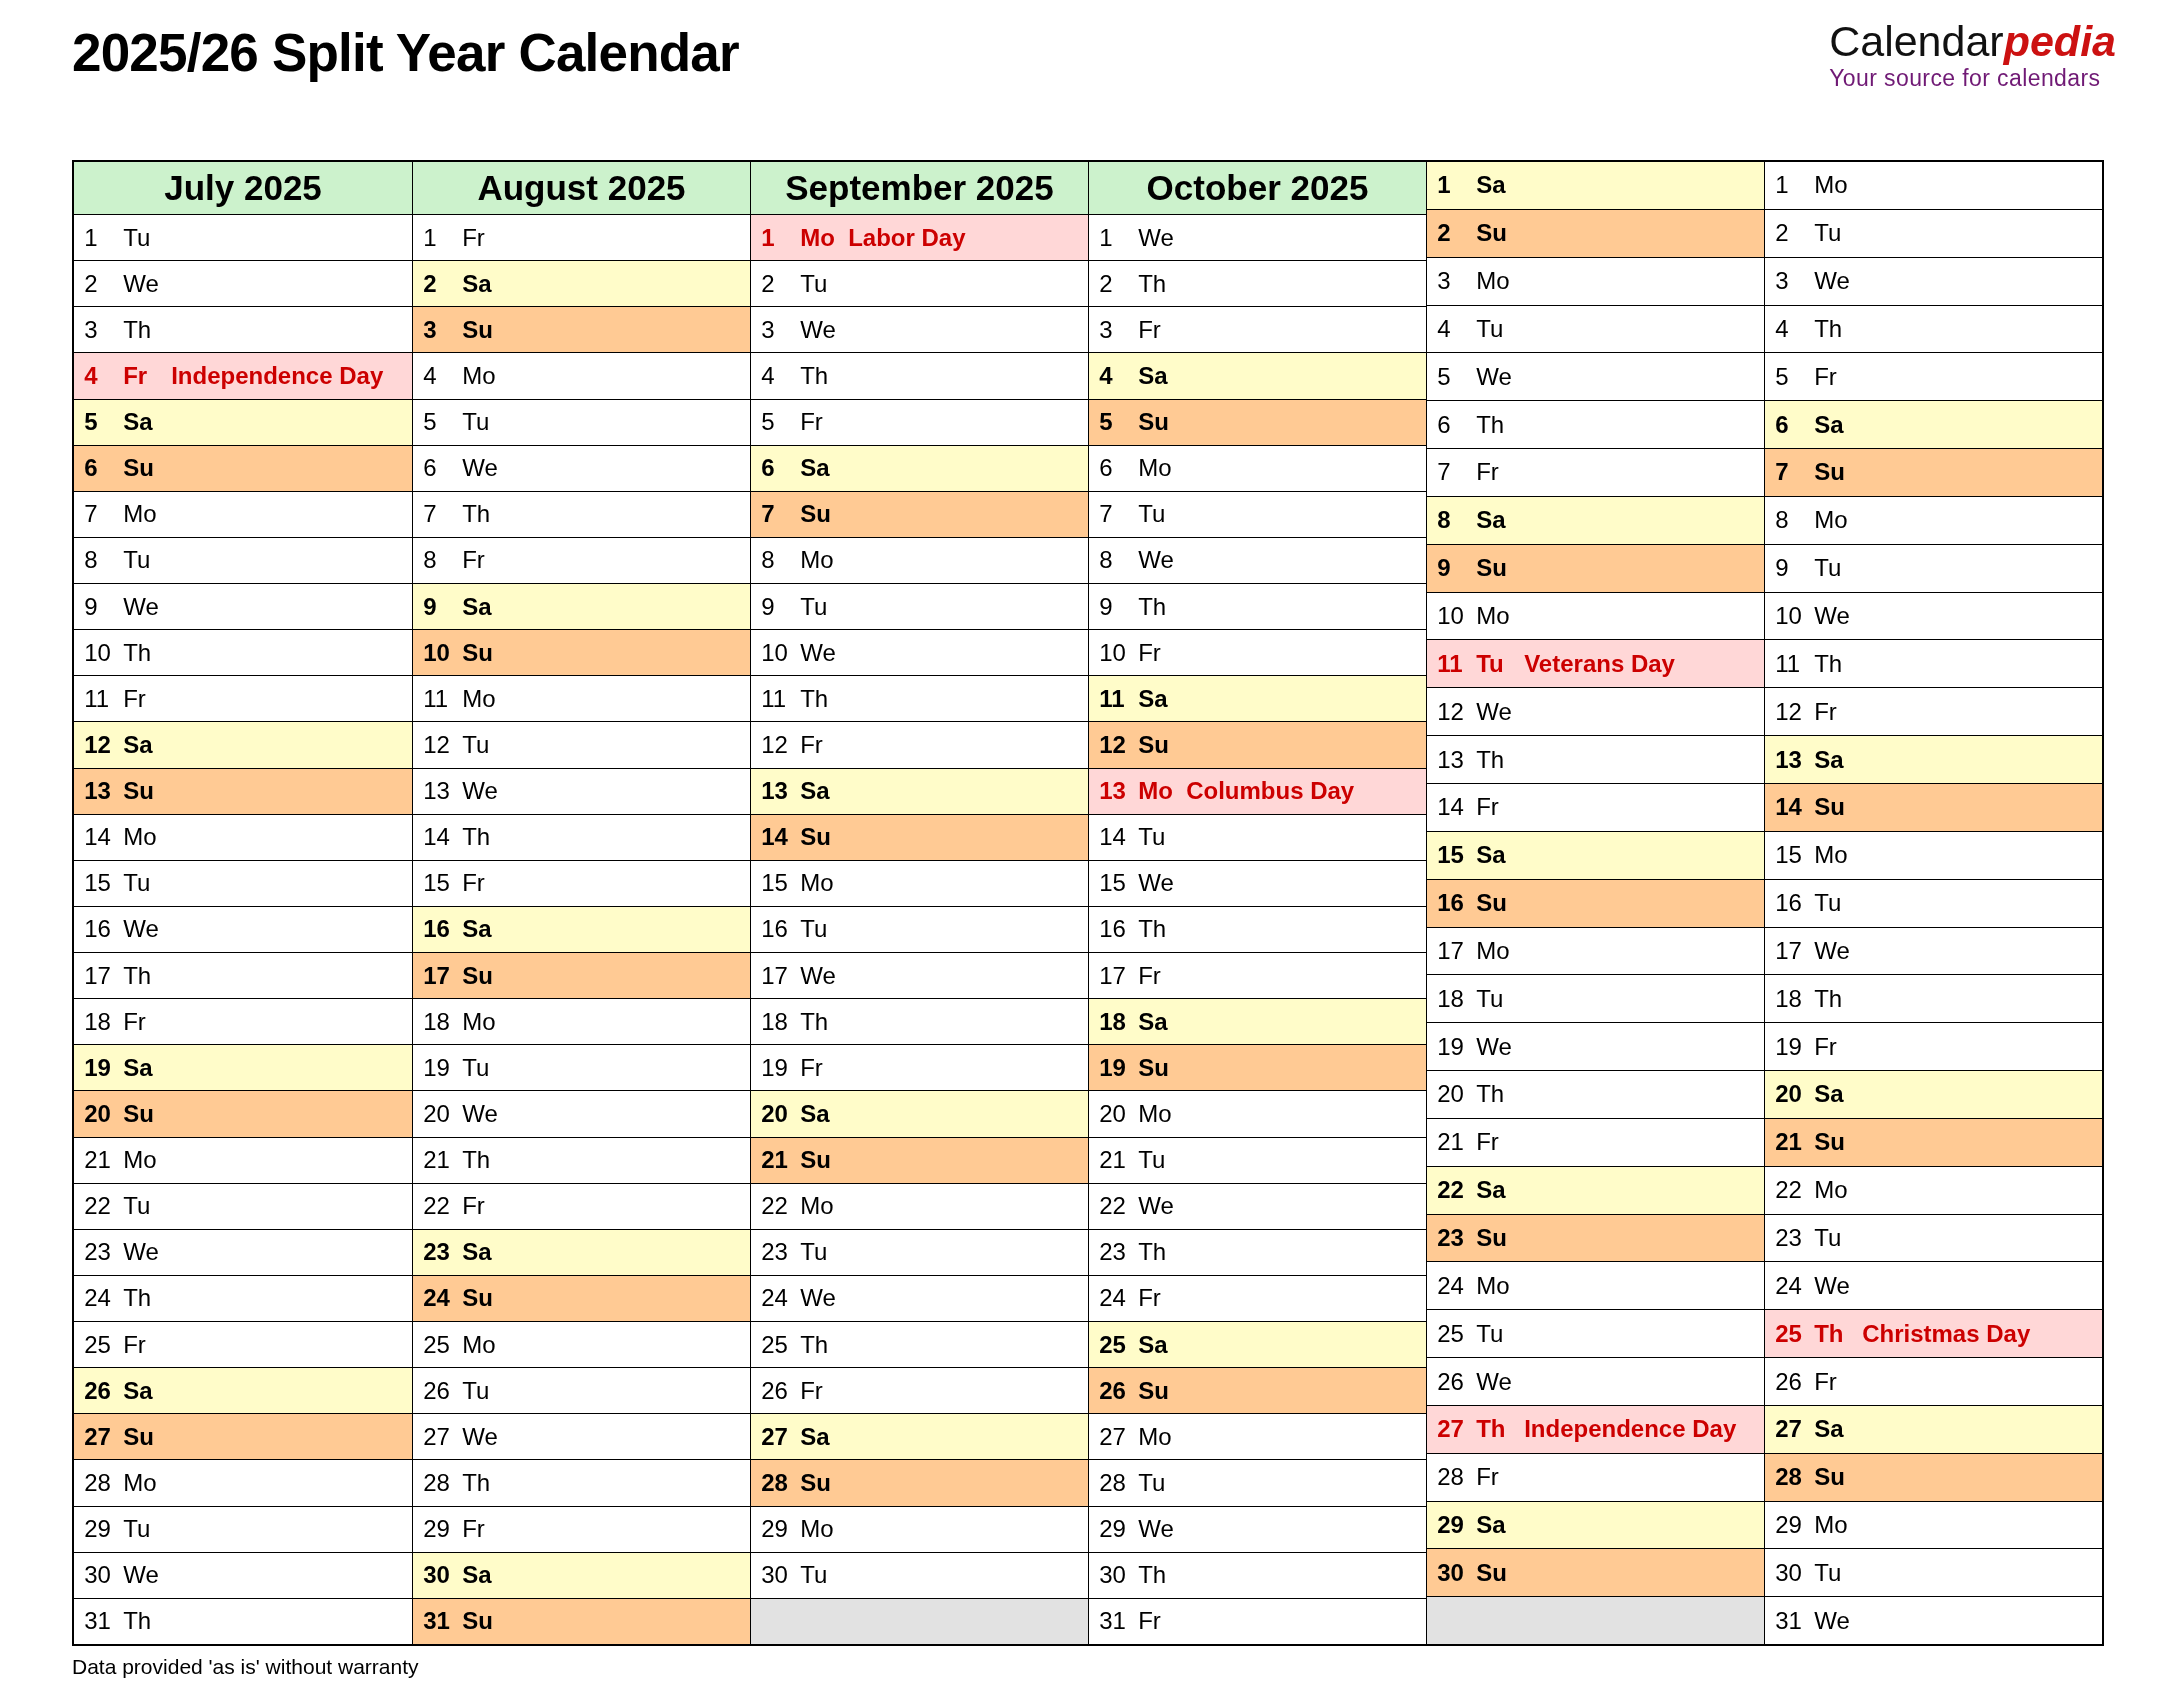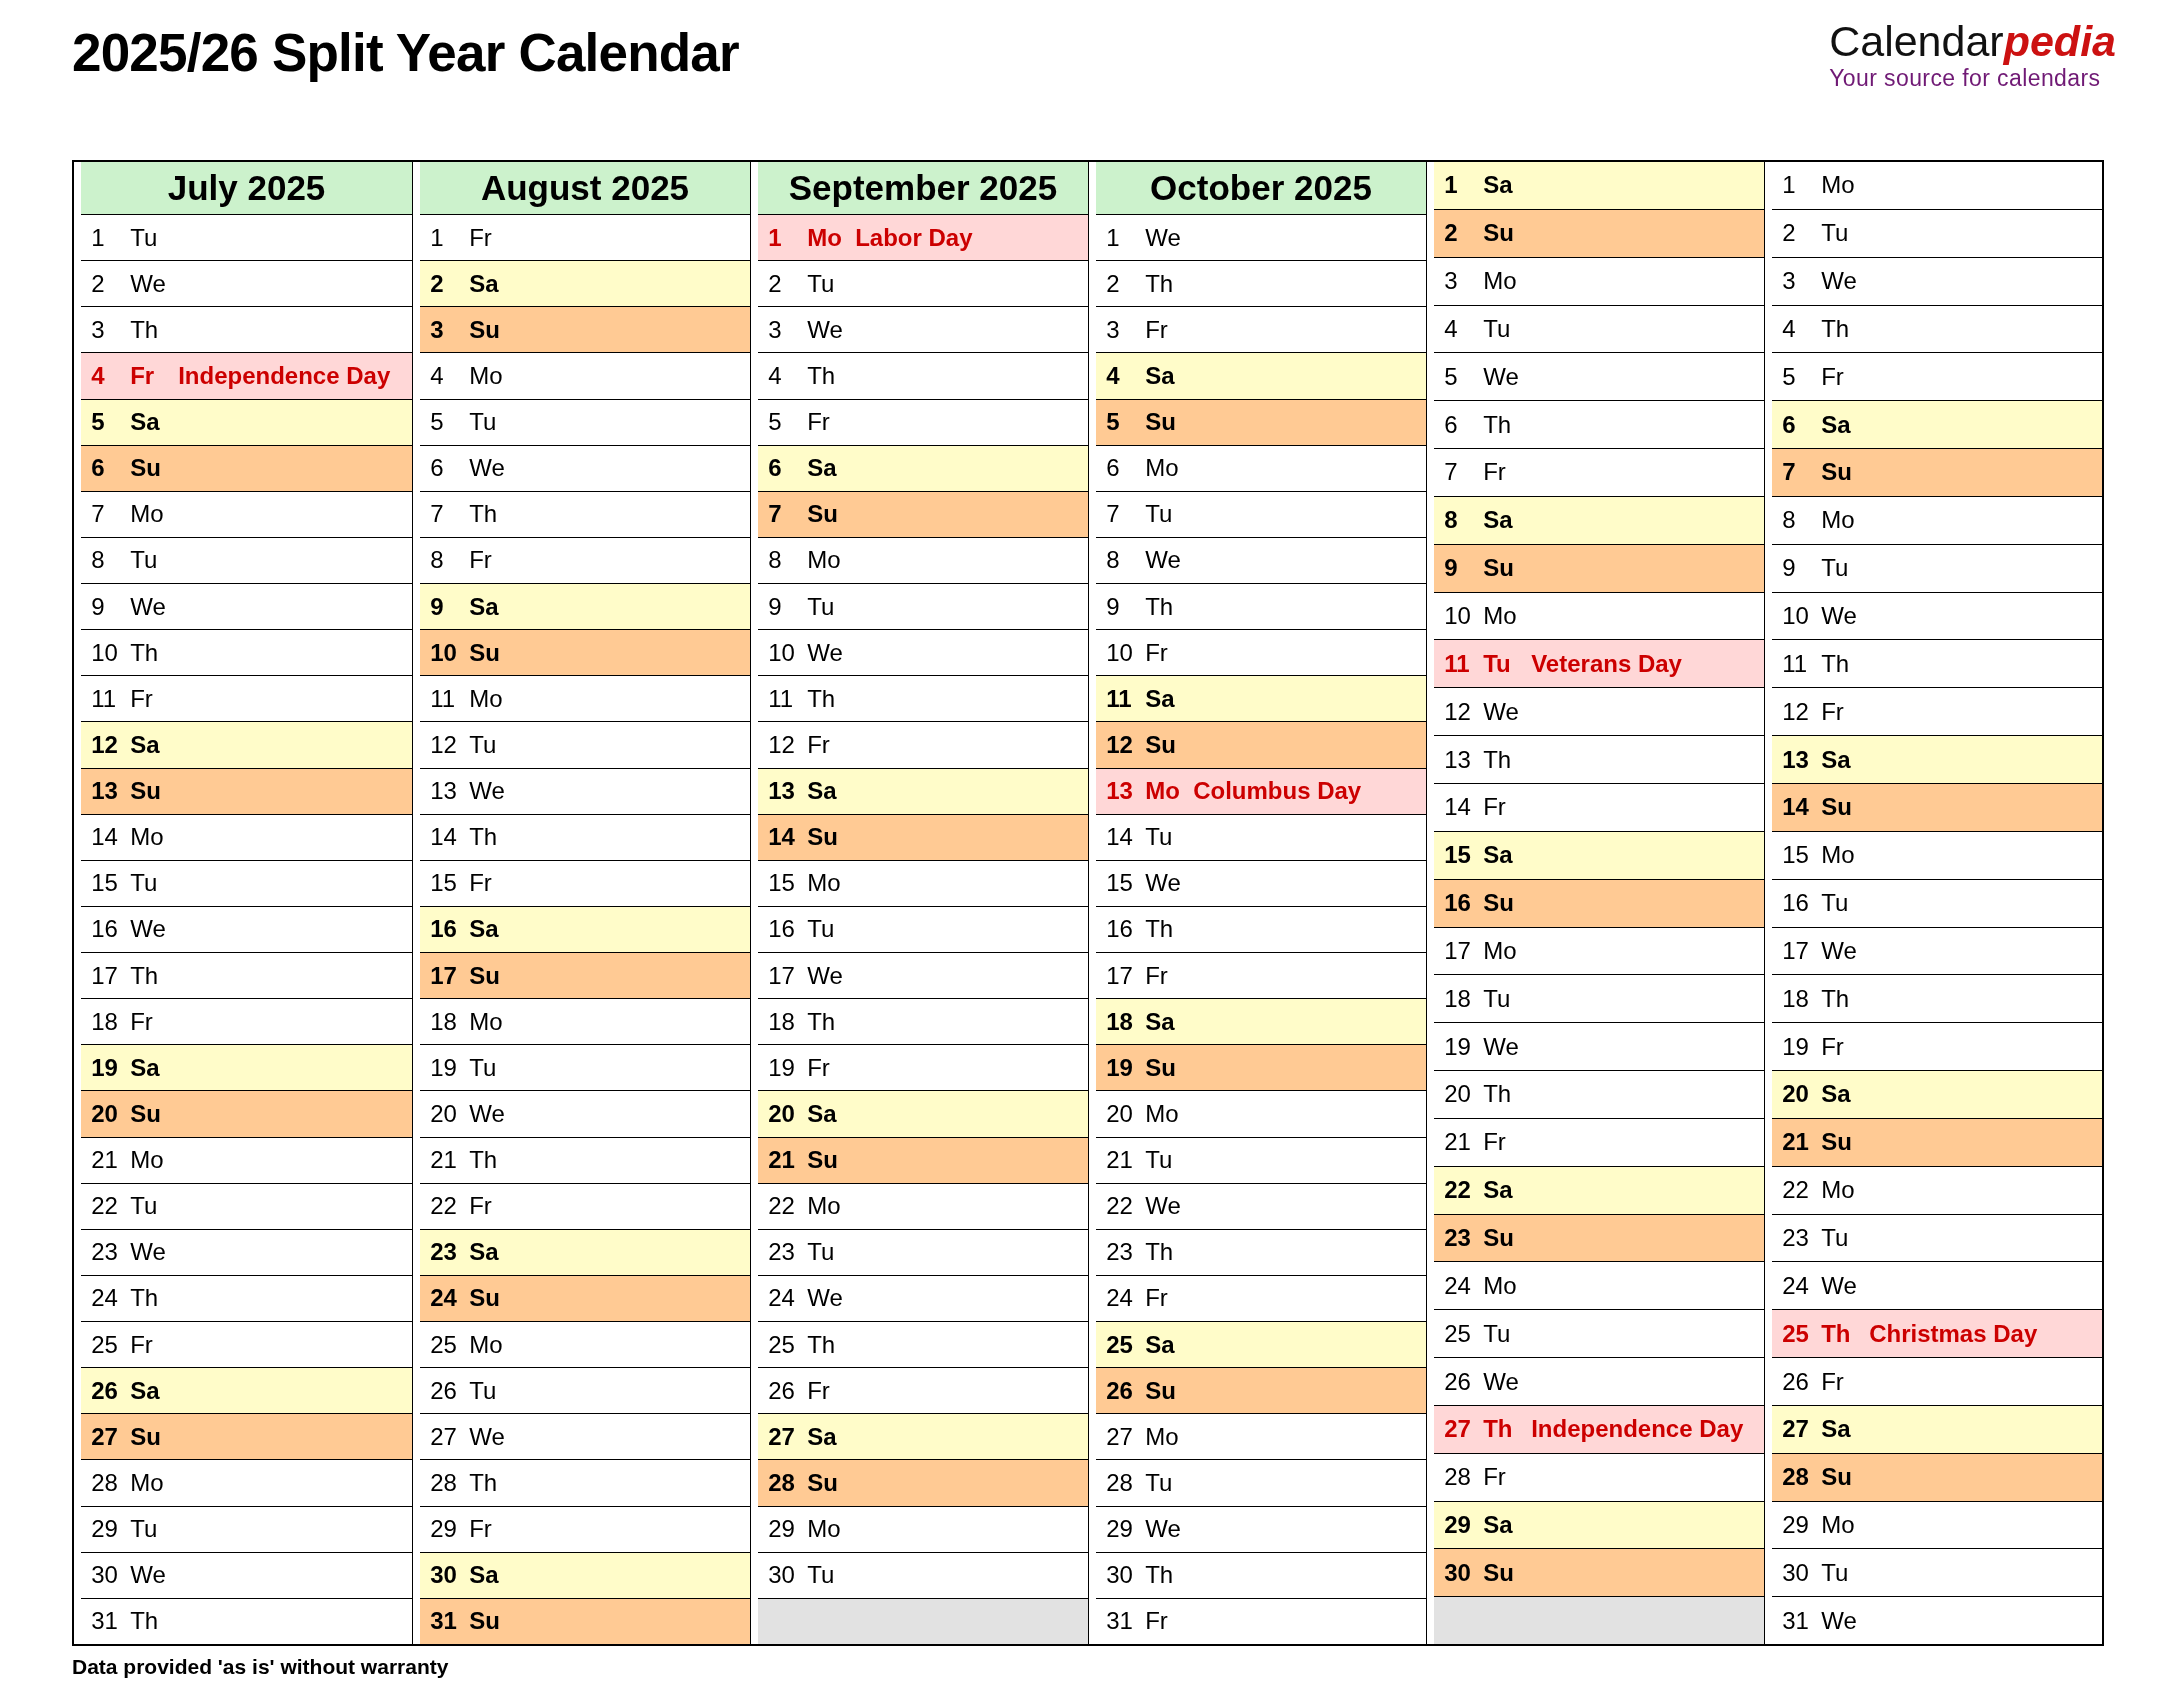--- a/index.html
+++ b/index.html
@@ -11,42 +11,42 @@
                 letter-spacing:-0.8px; white-space:nowrap; }
   .logo-block { position:absolute; right:54px; top:18.6px; text-align:left; }
   .logo-line { font-size:43px; line-height:1.05; white-space:nowrap; }
   .logo-black { color:#111; }
   .logo-red { color:var(--logo-red,#cc1111); font-weight:700; font-style:italic; }
   .logo-tagline { font-size:23px; color:#701a75; margin-top:0.8px; letter-spacing:0.4px; }
 
   .cal-grid { display:grid; grid-template-columns:repeat(6,1fr);
               width:2032px; height:1486px; margin-left:72px;
               border:2.5px solid var(--border,#000); background:#fff; }
-  .month-col { display:flex; flex-direction:column; min-width:0;padding-left:7px; }
+  .month-col { display:flex; flex-direction:column; min-width:0; }
   .month-col + .month-col { border-left:1.7px solid var(--border,#000); }
   .month-header { flex:0 0 53px; background:var(--header-bg,#ccf2cc);
                   font-size:35px; font-weight:700; text-align:center; line-height:51px;
                   border-bottom:1.7px solid var(--border,#000); white-space:nowrap; overflow:hidden; }
   .day-cell { flex:1 1 0; display:flex; align-items:center; padding-left:10.2px;
               font-size:24px; line-height:1; white-space:nowrap; overflow:hidden; }
   .day-cell + .day-cell { border-top:1.7px solid var(--border,#000); }
   .num { flex:0 0 39px; }
   .wd  { flex:0 0 48px; }
   .hol { color:var(--holiday-text,#cc0000); }
   .sat { background:var(--saturday-bg,#fffcc9); font-weight:700; }
   .sun { background:var(--sunday-bg,#ffca94); font-weight:700; }
   .holiday { background:var(--holiday-bg,#ffd7d7); font-weight:700;
              color:var(--holiday-text,#cc0000); }
   .empty { background:var(--empty-bg,#e2e2e2); }
 
   .footer { display:flex; justify-content:space-between; align-items:flex-start;
             margin:7.6px 44px 0 72px; }
   .footer-left { font-size:25.4px; }
   .footer-left .url { margin-left:30.5px; }
-  .footer-right { font-size:21px; margin-top:1.7px;font-weight:bold; }
+  .footer-right { font-size:21px; margin-top:1.7px; }
 </style>
 </head>
 <body>
 
 <div class="topbar">
   <h1 class="page-title">2025/26 Split Year Calendar</h1>
   <div class="logo-block">
     <div class="logo-line"><span class="logo-black">Calendar</span><span class="logo-red">pedia</span></div>
     <div class="logo-tagline">Your source for calendars</div>
   </div>

